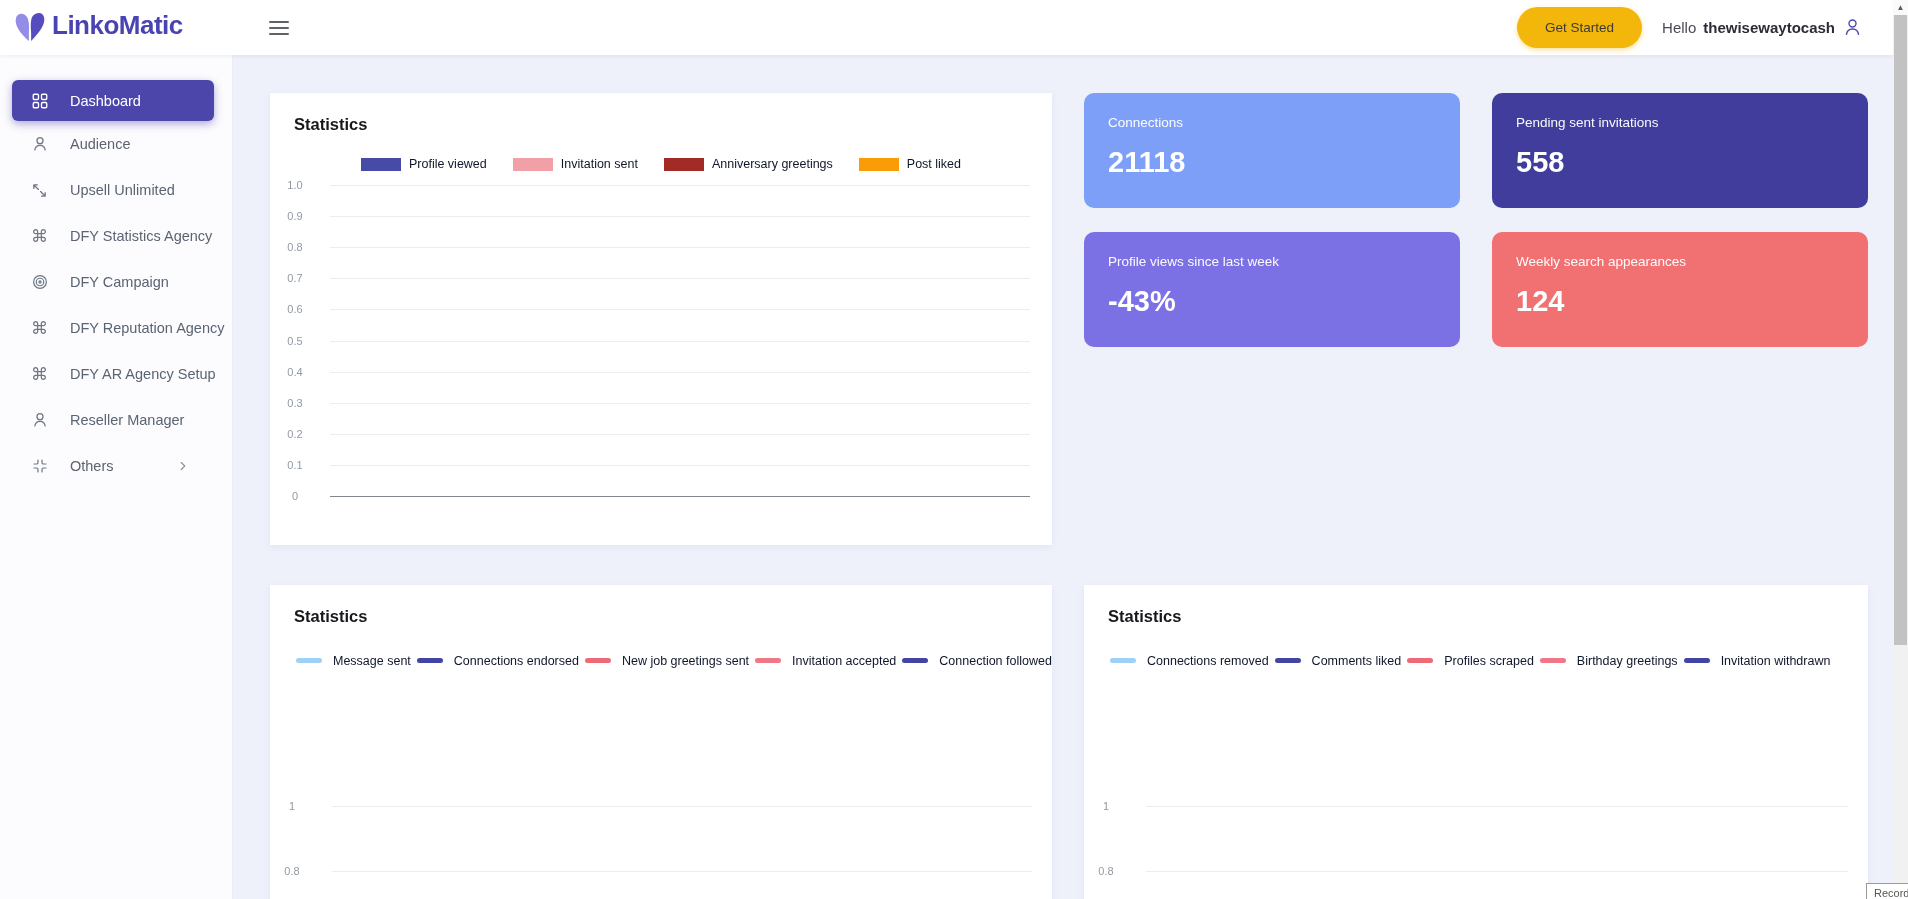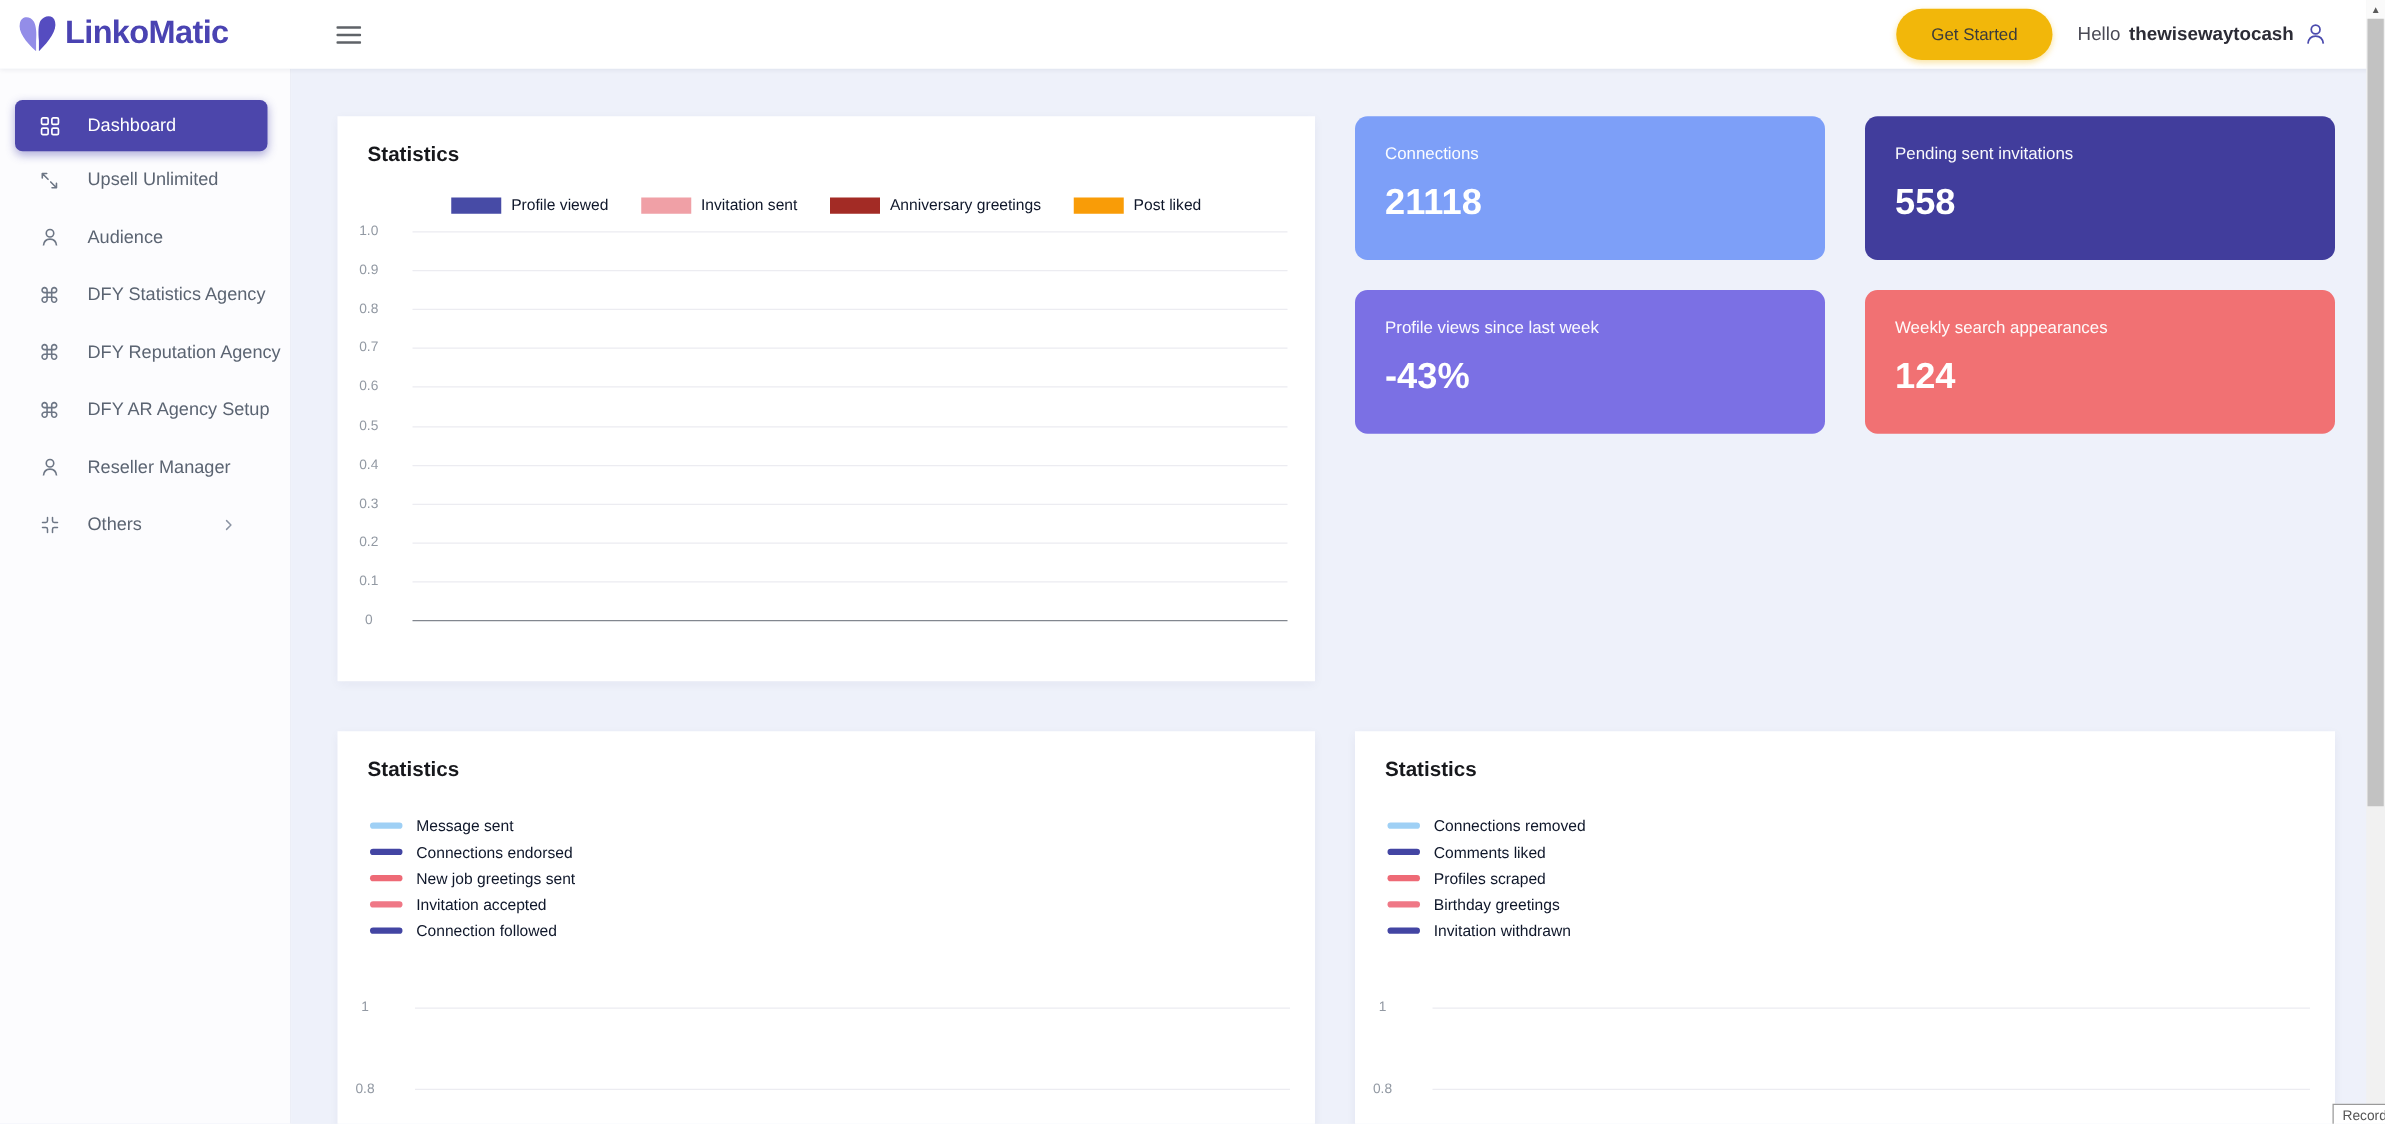--- a/index.html
+++ b/index.html
@@ -37,21 +37,21 @@
           box-shadow:0 2px 8px rgba(30,40,90,.05); }
   #chart0 { left:37px; top:38px; width:782px; height:452px; }
   #chart1 { left:37px; top:530px; width:782px; height:420px; }
   #chart2 { left:851px; top:530px; width:784px; height:420px; }
   .chart-title { position:absolute; top:22px; left:24px; font-size:16.5px; font-weight:bold; color:#17181c; }
 
   .legend-h { position:absolute; top:64px; left:0; right:0; display:flex; justify-content:center;
               align-items:center; gap:12px; }
   .legend-h .lg-item { display:flex; align-items:center; gap:8px; margin:0 7px; }
   .sw-rect { width:40px; height:13px; display:inline-block; }
-  .legend-v { position:absolute; top:68px; left:26px; display:flex; flex-direction:column; gap:6px; }
+  .legend-v { position:absolute; top:68px; left:26px; display:flex; flex-direction:row; gap:6px; }
   .legend-v .lg-item { display:flex; align-items:center; gap:11px; height:15px; }
   .sw-line { width:26px; height:5px; border-radius:3px; display:inline-block; }
   .lg-text { font-size:12.5px; color:#0f172a; }
 
   .plot { position:absolute; inset:0; }
   .tick { position:absolute; left:0; right:0; height:0; }
   .tlabel { position:absolute; transform:translateY(-50%); text-align:center;
             font-size:11px; color:#9299a3; }
   .tline { position:absolute; top:0; height:1px; background:#ececf1; }
   .tline.zero { background:#82878f; }
@@ -121,40 +121,50 @@
             <rect x="3" y="3" width="7" height="7" rx="1.5"></rect>
             <rect x="14" y="3" width="7" height="7" rx="1.5"></rect>
             <rect x="3" y="14" width="7" height="7" rx="1.5"></rect>
             <rect x="14" y="14" width="7" height="7" rx="1.5"></rect>
           </svg>
         </span>
         <span>Dashboard</span>
       </div>
       <div class="side-item">
         <span class="s-icon">
-          <svg viewBox="0 0 24 24" width="17" height="17" fill="none" stroke="currentColor" stroke-width="1.8" stroke-linecap="round" stroke-linejoin="round">
-            <path d="M10.5 10.5 L4 4 M4 9 V4 H9 M13.5 13.5 L20 20 M20 15 v5 h-5"></path>
-          </svg>
-        </span>
-        <span>Upsell Unlimited</span>
-      </div>
-      <div class="side-item">
-        <span class="s-icon">
           <svg viewBox="0 0 24 24" width="18" height="18" fill="none" stroke="currentColor" stroke-width="1.7">
             <circle cx="12" cy="7.5" r="4"></circle>
             <path d="M5 20.5 c0.5-4.5 3.4-6.8 7-6.8 s6.5 2.3 7 6.8"></path>
           </svg>
         </span>
         <span>Audience</span>
       </div>
       <div class="side-item">
         <span class="s-icon">
+          <svg viewBox="0 0 24 24" width="17" height="17" fill="none" stroke="currentColor" stroke-width="1.8" stroke-linecap="round" stroke-linejoin="round">
+            <path d="M10.5 10.5 L4 4 M4 9 V4 H9 M13.5 13.5 L20 20 M20 15 v5 h-5"></path>
+          </svg>
+        </span>
+        <span>Upsell Unlimited</span>
+      </div>
+      <div class="side-item">
+        <span class="s-icon">
           <span style="font-size:17px;line-height:1">⌘</span>
         </span>
         <span>DFY Statistics Agency</span>
+      </div>
+      <div class="side-item">
+        <span class="s-icon">
+          <svg viewBox="0 0 24 24" width="18" height="18" fill="none" stroke="currentColor" stroke-width="1.6">
+            <circle cx="12" cy="12" r="8.5"></circle>
+            <circle cx="12" cy="12" r="5"></circle>
+            <circle cx="12" cy="12" r="1.4"></circle>
+          </svg>
+        </span>
+        <span>DFY Campaign</span>
       </div>
       <div class="side-item">
         <span class="s-icon">
           <span style="font-size:17px;line-height:1">⌘</span>
         </span>
         <span>DFY Reputation Agency</span>
       </div>
       <div class="side-item">
         <span class="s-icon">
           <span style="font-size:17px;line-height:1">⌘</span>

